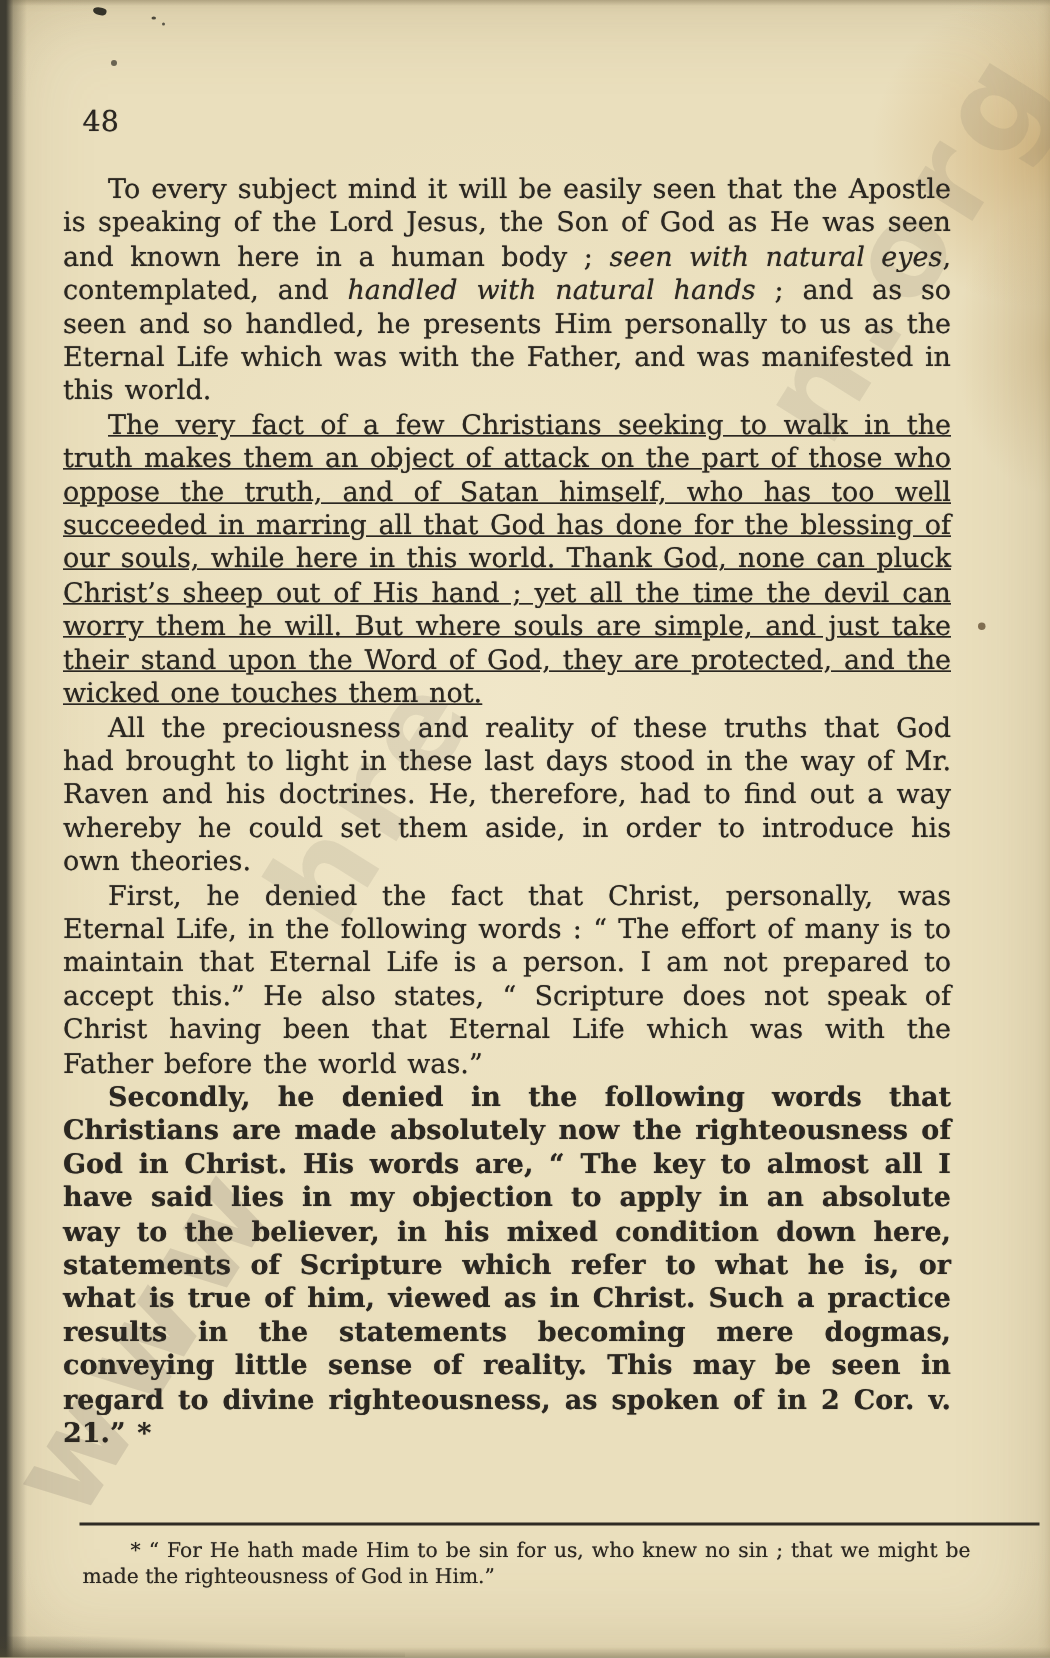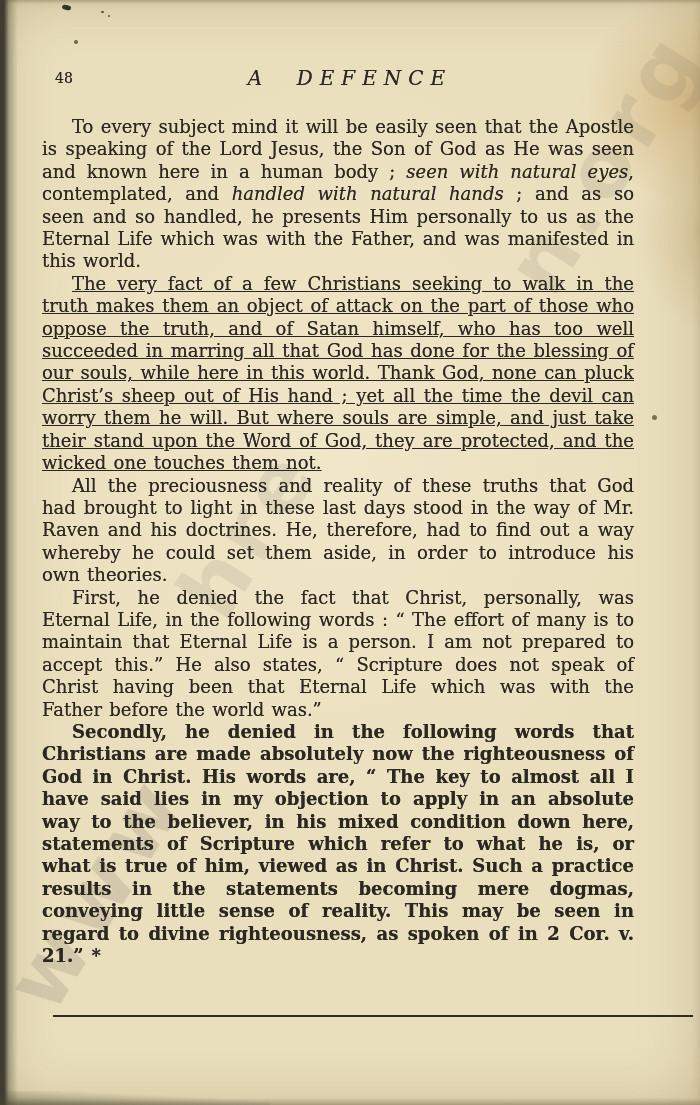--- a/index.html
+++ b/index.html
@@ -31,21 +31,21 @@
   .wm2{left:200px;top:560px;color:rgba(118,112,99,0.14);}
   .wm3{left:528px;top:236px;color:rgba(118,112,99,0.15);}
 
   .speck{position:absolute;border-radius:50%;}
   .speck1{left:62px;top:5px;width:9px;height:5px;background:#35332a;border-radius:60% 40% 50% 50%;transform:rotate(15deg);}
   .speck2{left:74px;top:40px;width:4px;height:4px;background:#6a6453;}
   .speck3{left:101px;top:11px;width:3px;height:2px;background:#4c483c;}
   .speck4{left:108px;top:15px;width:2px;height:2px;background:#5a5648;}
   .speck5{left:652px;top:415px;width:5px;height:5px;background:#6d5b3e;opacity:.85;}
 
-  .pagenum{position:absolute;left:55px;top:70px;font-size:14px;text-shadow:0 0 .6px rgba(43,39,33,.7);}
+  .pagenum{position:absolute;left:55px;top:70px;font-size:19px;text-shadow:0 0 .6px rgba(43,39,33,.7);}
   .title{position:absolute;left:55px;top:66px;width:590px;text-align:center;font-style:italic;
     font-size:20px;letter-spacing:7px;word-spacing:14px;text-shadow:0 0 .6px rgba(43,39,33,.7);}
 
   .body{position:absolute;left:42px;top:116px;width:592px;font-size:18px;line-height:22.4px;
     text-align:justify;word-spacing:1.5px;text-shadow:0 0 .6px rgba(43,39,33,.7);}
   .body p{margin:0;text-indent:30px;}
   .mt1{margin-top:3px;text-decoration:underline;}
   .mt2{margin-top:9px;}
   .mt3{margin-top:19px;}
   .mt4{margin-top:11px;font-weight:bold;}
@@ -69,25 +69,28 @@
   <span class="wm wm2">hre</span>
   <span class="wm wm3">n.org</span>
 
   <div class="speck speck1"></div>
   <div class="speck speck2"></div>
   <div class="speck speck3"></div>
   <div class="speck speck4"></div>
   <div class="speck speck5"></div>
 
   <div class="pagenum">48</div>
-  <div class="title">A DEFENCE</div>
 
   <div class="body">
     <p><span>To every subject mind it will be easily seen that the Apostle is speaking of the Lord Jesus, the Son of God as He was seen and known here in a human body ; </span><span class="it">seen with natural eyes</span><span>, contemplated, and </span><span class="it">handled with natural hands</span><span> ; and as so seen and so handled, he presents Him personally to us as the Eternal Life which was with the Father, and was manifested in this world.</span></p>
     <p class="mt1"><span>The very fact of a few Christians seeking to walk in the truth makes them an object of attack on the part of those who oppose the truth, and of Satan himself, who has too well succeeded in marring all that God has done for the blessing of our souls, while here in this world. Thank God, none can pluck Christ’s sheep out of His hand ; yet all the time the devil can worry them he will. But where souls are simple, and just take their stand upon the Word of God, they are protected, and the wicked one touches them not.</span></p>
     <p class="mt2"><span>All the preciousness and reality of these truths that God had brought to light in these last days stood in the way of Mr. Raven and his doctrines. He, therefore, had to find out a way whereby he could set them aside, in order to introduce his own theories.</span></p>
     <p class="mt3"><span>First, he denied the fact that Christ, personally, was Eternal Life, in the following words : “ The effort of many is to maintain that Eternal Life is a person. I am not prepared to accept this.” He also states, “ Scripture does not speak of Christ having been that Eternal Life which was with the Father before the world was.”</span></p>
     <p class="mt4"><span>Secondly, he denied in the following words that Christians are made absolutely now the righteousness of God in Christ. His words are, “ The key to almost all I have said lies in my objection to apply in an absolute way to the believer, in his mixed condition down here, statements of Scripture which refer to what he is, or what is true of him, viewed as in Christ. Such a practice results in the statements becoming mere dogmas, conveying little sense of reality. This may be seen in regard to divine righteousness, as spoken of in 2 Cor. v. 21.” *</span></p>
   </div>
 
   <div class="fn-rule"></div>
+  <p class="footnote">
+    <span>*</span>
+    <span>“ For He hath made Him to be sin for us, who knew no sin ; that we might be made the righteousness of God in Him.”</span>
+  </p>
 
 </div>
 
 </body></html>

